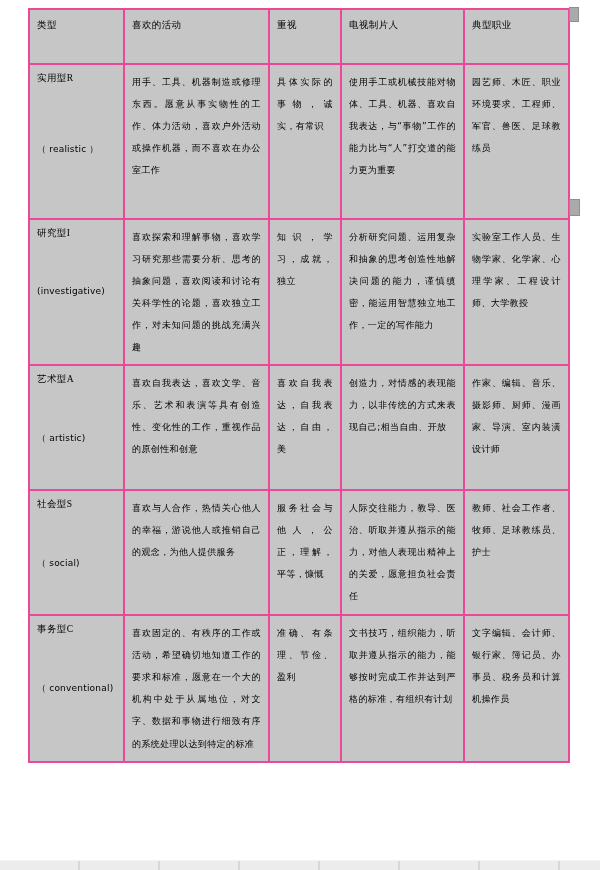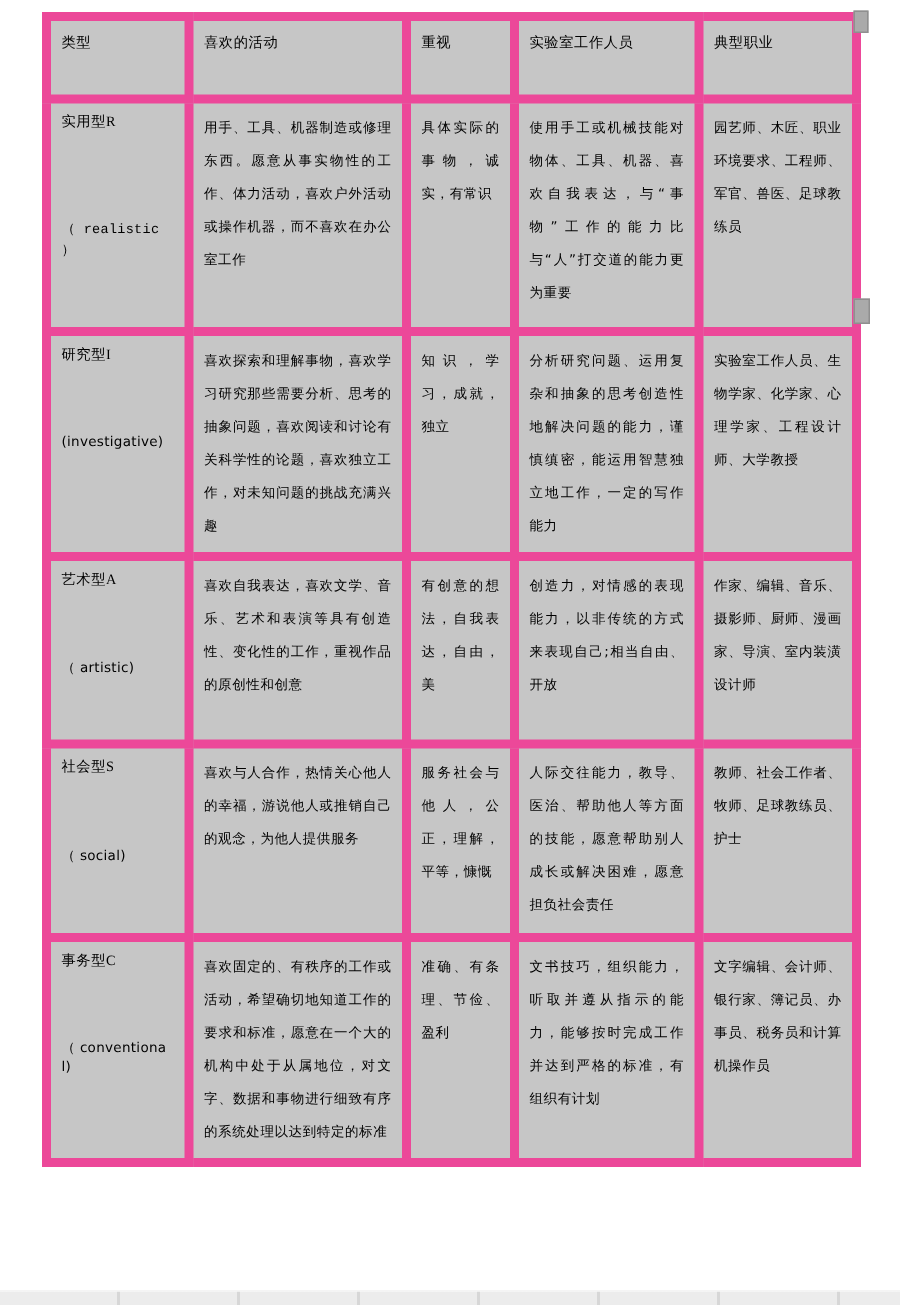--- a/index.html
+++ b/index.html
@@ -11,21 +11,21 @@
     overflow:hidden;
   }
   .page{position:absolute;inset:0;background:#ffffff;}
   table.holland{
     position:absolute;left:28px;top:8px;width:540px;
     border-collapse:collapse;table-layout:fixed;
     border:2px solid #000;
     background:#c6c6c6;
   }
   th,td{
-    border:6px solid #ec4899;
+    border:2px solid #ec4899;
     vertical-align:top;
     padding:6px 7px;
     font-size:9px;
     font-weight:normal;
     text-align:left;
     letter-spacing:0.4px;
     line-height:2.45;
     overflow:hidden;
     word-break:break-all;
   }
@@ -33,21 +33,21 @@
   tr.hrow{height:55px;}
   tr.r0{height:155px;}
   tr.r1{height:120px;}
   tr.r2{height:125px;}
   tr.r3{height:125px;margin-top:28px;}
   tr.r4{height:125px;}
   tr.r5{height:145px;}
   td.body{text-align:justify;}
   .type-name{font-size:9.5px;line-height:1.5;font-family:Liberation Serif, serif;}
   .type-eng{font-size:9px;margin-top:45px;line-height:1.5;letter-spacing:0.2px;}
-  tr.r0 .type-eng{margin-top:58px;font-family:Liberation Mono, monospace;}
+  tr.r0 .type-eng{margin-top:58px;}
   
   .handle{position:absolute;background:#aaaaaa;border:1px solid #8f8f8f;}
   .handle.h1{left:569px;top:7px;width:8px;height:13px;}
   .handle.h2{left:569px;top:199px;width:9px;height:15px;}
   
   .bottom-strip{
     position:absolute;left:0;bottom:0;width:600px;height:9px;
     background:repeating-linear-gradient(90deg,#ececec 0px,#ececec 78px,#d7d7d7 78px,#d7d7d7 80px);
     border-top:1px solid #f4f4f4;
   }
@@ -63,21 +63,21 @@
         <col style="width:145px">
         <col style="width:72px">
       <col style="width:123px">
         <col style="width:105px">
     </colgroup>
     <thead>
       <tr class="hrow">
         <th>类型</th>
         <th>喜欢的活动</th>
         <th>重视</th>
-        <th>实验室工作人员</th>
+        <th>电视制片人</th>
         <th>典型职业</th>
       </tr>
     </thead>
     <tbody>
       <tr class="r0">
         <td>
           <div class="type-name">实用型R</div>
           <div class="type-eng">（ realistic ）</div>
         </td>
         <td class="body">用手、工具、机器制造或修理东西。愿意从事实物性的工作、体力活动，喜欢户外活动或操作机器，而不喜欢在办公室工作</td>
@@ -94,32 +94,32 @@
         <td class="body">知识，学习，成就，独立</td>
         <td class="body">分析研究问题、运用复杂和抽象的思考创造性地解决问题的能力，谨慎缜密，能运用智慧独立地工作，一定的写作能力</td>
         <td class="body">实验室工作人员、生物学家、化学家、心理学家、工程设计师、大学教授</td>
       </tr>
       <tr class="r2">
         <td>
           <div class="type-name">艺术型A</div>
           <div class="type-eng">（ artistic)</div>
         </td>
         <td class="body">喜欢自我表达，喜欢文学、音乐、艺术和表演等具有创造性、变化性的工作，重视作品的原创性和创意</td>
-        <td class="body">有创意的想法，自我表达，自由，美</td>
+        <td class="body">喜欢自我表达，自我表达，自由，美</td>
         <td class="body">创造力，对情感的表现能力，以非传统的方式来表现自己;相当自由、开放</td>
         <td class="body">作家、编辑、音乐、摄影师、厨师、漫画家、导演、室内装潢设计师</td>
       </tr>
       <tr class="r3">
         <td>
           <div class="type-name">社会型S</div>
           <div class="type-eng">（ social)</div>
         </td>
         <td class="body">喜欢与人合作，热情关心他人的幸福，游说他人或推销自己的观念，为他人提供服务</td>
         <td class="body">服务社会与他人，公正，理解，平等，慷慨</td>
-        <td class="body">人际交往能力，教导、医治、帮助他人等方面的技能，愿意帮助别人成长或解决困难，愿意担负社会责任</td>
+        <td class="body">人际交往能力，教导、医治、听取并遵从指示的能力，对他人表现出精神上的关爱，愿意担负社会责任</td>
         <td class="body">教师、社会工作者、牧师、足球教练员、护士</td>
       </tr>
       <tr class="r5">
         <td>
           <div class="type-name">事务型C</div>
           <div class="type-eng">（ conventional)</div>
         </td>
         <td class="body">喜欢固定的、有秩序的工作或活动，希望确切地知道工作的要求和标准，愿意在一个大的机构中处于从属地位，对文字、数据和事物进行细致有序的系统处理以达到特定的标准</td>
         <td class="body">准确、有条理、节俭、盈利</td>
         <td class="body">文书技巧，组织能力，听取并遵从指示的能力，能够按时完成工作并达到严格的标准，有组织有计划</td>

